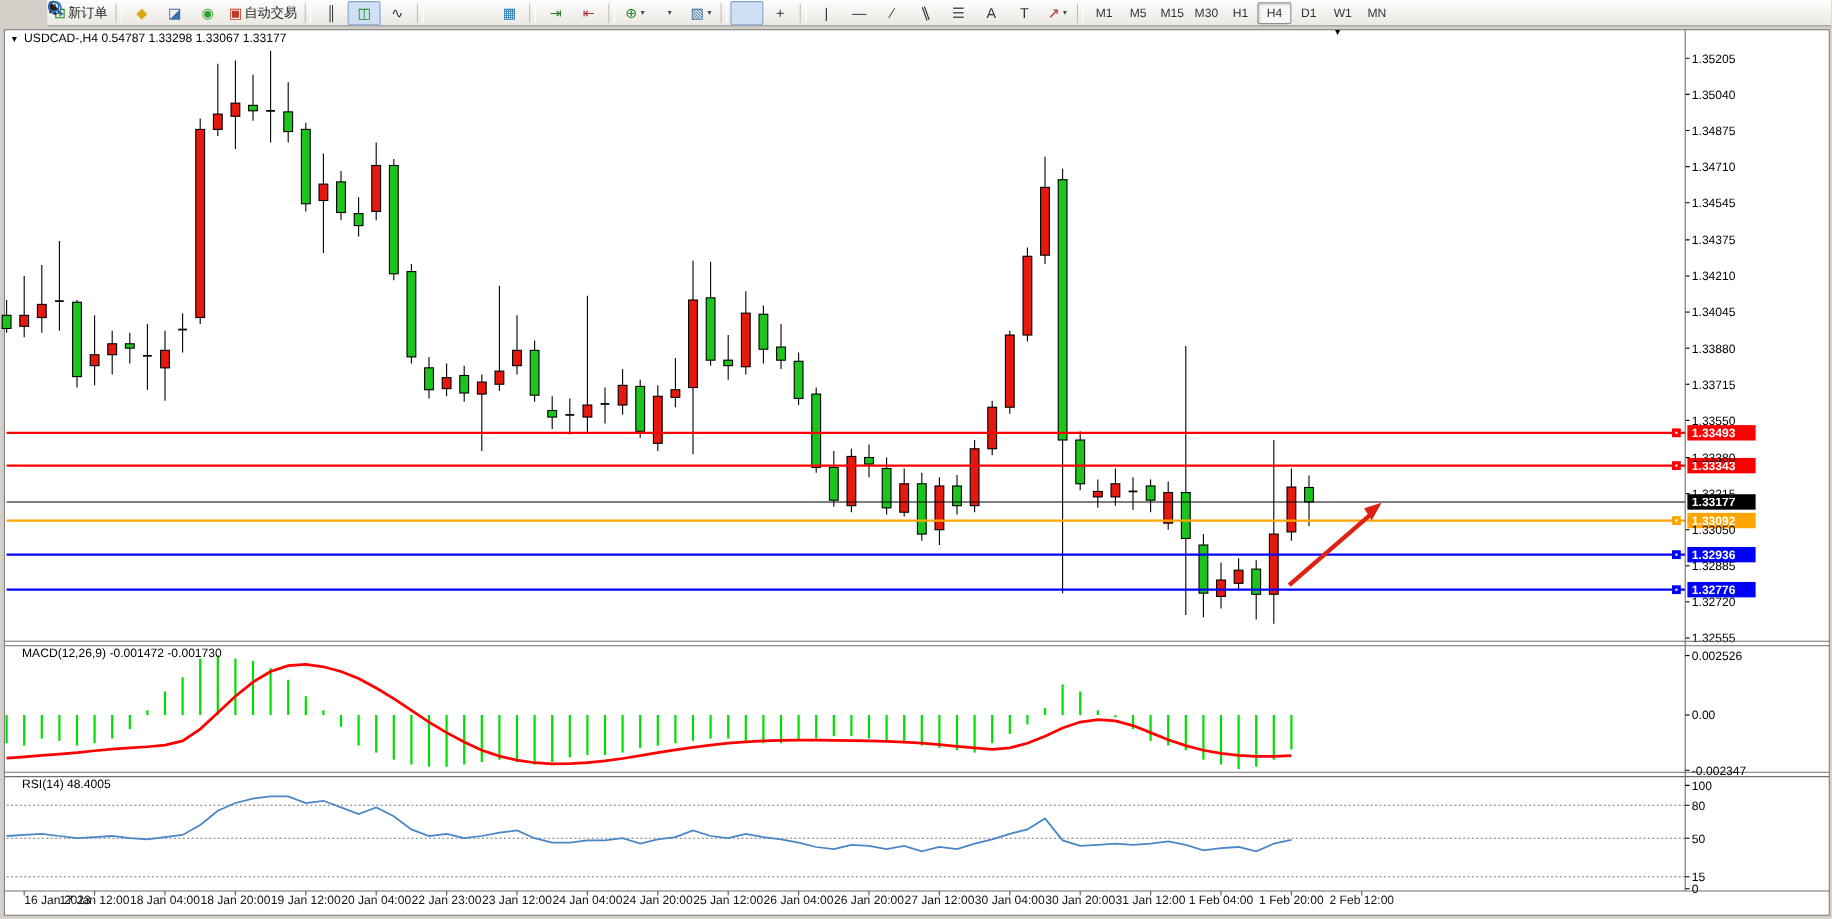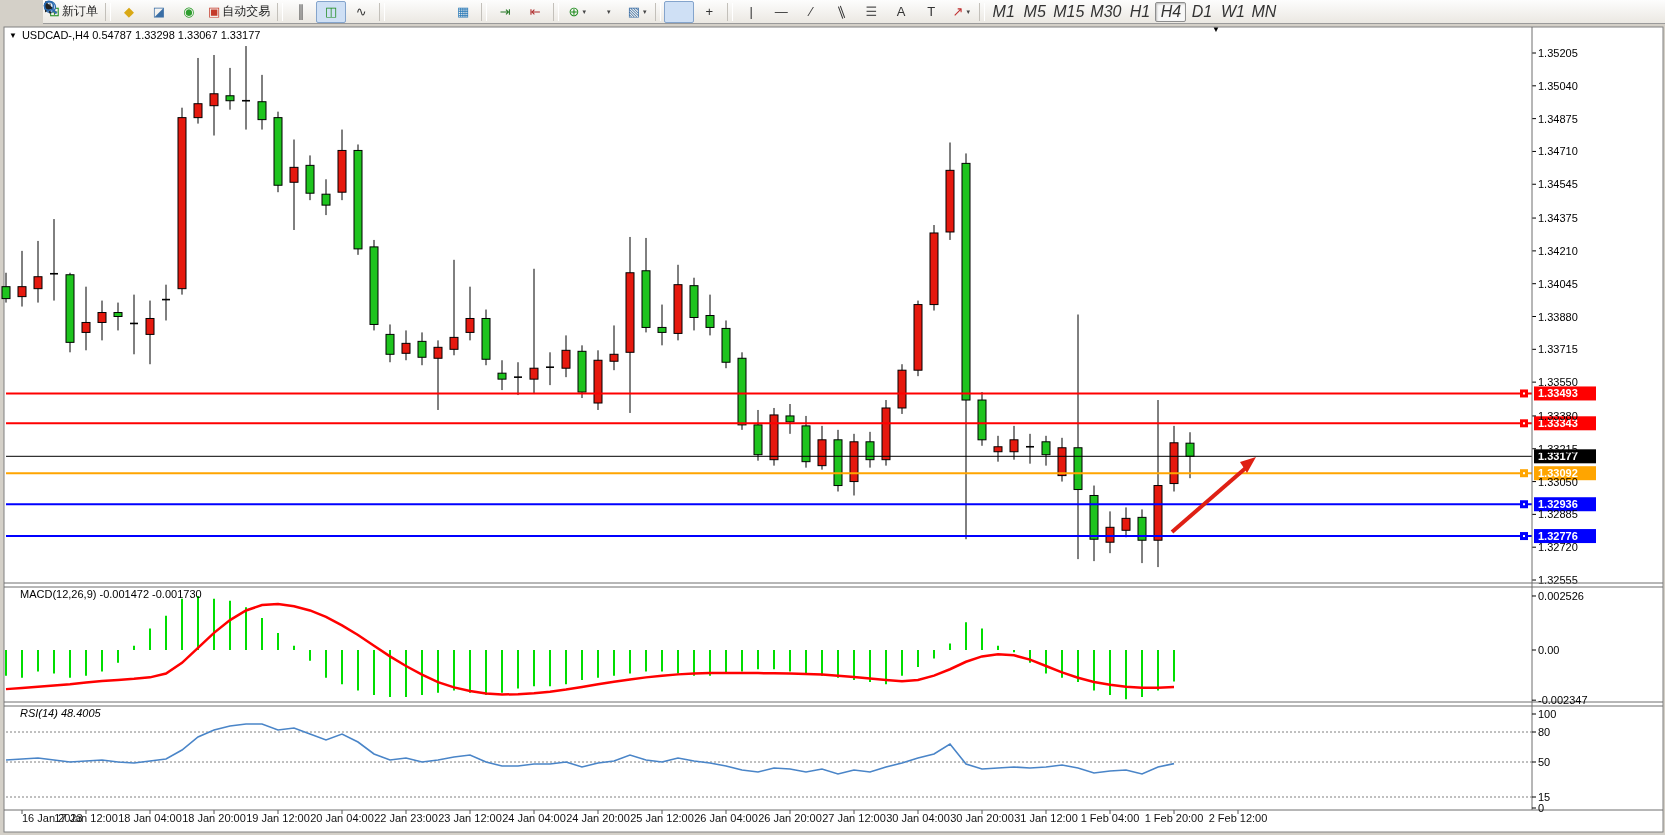--- a/index.html
+++ b/index.html
@@ -10,35 +10,35 @@
            background:linear-gradient(#fdfdfd,#ebe8e2);border-bottom:1px solid #9a9a9a;
            display:flex;align-items:center;padding:0 2px;box-sizing:border-box;z-index:5;margin-left:43px;}
   .tb-btn{height:20px;min-width:22px;display:flex;align-items:center;justify-content:center;
           padding:0 3px;border:1px solid transparent;border-radius:2px;color:#222;
           font-size:12px;cursor:default;gap:2px;white-space:nowrap;}
   .tb-btn.active{border:1px solid #84a4cc;background:#cfe0f5;}
   .tb-btn .glyph{font-size:13px;line-height:13px;}
   .tb-btn .dd{font-size:7px;color:#444;margin-left:1px;}
   .tb-sep{width:4px;height:18px;border-left:1px solid #c3c0ba;border-right:1px solid #ffffff;margin:0 3px;}
   .tf-btn{height:18px;min-width:25px;display:flex;align-items:center;justify-content:center;
-          font-size:16px;color:#333;border:1px solid transparent;border-radius:2px;padding:0 2px;font-style:italic;}
+          font-size:11px;color:#333;border:1px solid transparent;border-radius:2px;padding:0 2px;}
   .tf-btn.active{background:#f8f8f8;border:1px solid #8e8e8e;box-shadow:inset 1px 1px 2px #bbb;}
   .tb-right{margin-left:auto;display:flex;align-items:center;gap:8px;padding-right:6px;}
   .chat-wrap{position:relative;}
   .badge{position:absolute;top:-5px;right:-7px;background:#e03224;color:#fff;border-radius:8px;
          font-size:9px;font-weight:bold;padding:0 4px;line-height:11px;border:1px solid #fff;}
   .rot{display:inline-block;transform:rotate(-20deg);}
   
   .chartarea{position:absolute;left:0;top:25px;width:1665px;height:810px;}
   svg{position:absolute;left:0;top:0;}
   .chart-title{position:absolute;left:9px;top:4px;font-size:11px;color:#000;display:flex;gap:5px;align-items:center;}
   .chart-title .tri{font-size:8px;}
   .ind-label{position:absolute;left:8px;font-size:11px;color:#000;padding-left:12px;}
   .ind-label.macd{top:563px;}
-  .ind-label.rsi{top:682px;font-style:italic;}
+  .ind-label.rsi{top:682px;}
   .shift-marker{position:absolute;left:1212px;top:0px;font-size:8px;color:#000;}
 </style>
 </head>
 <body>
 
 <div class="app">
   <div class="toolbar" id="toolbar">
       <div class="tb-btn">
         <span class="glyph" style="color: rgb(26, 138, 26);">⊞</span>
         <span>新订单</span>

